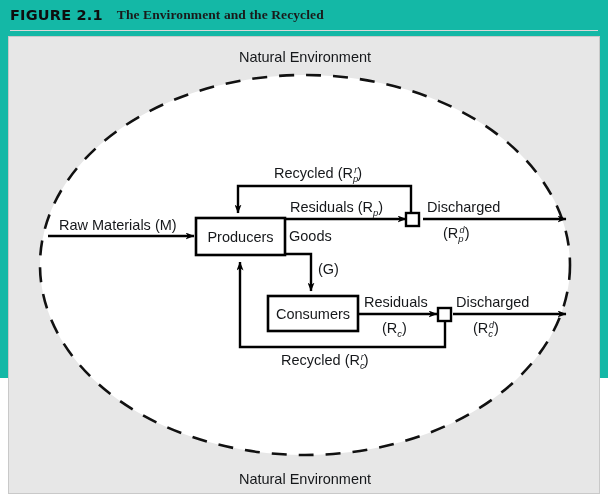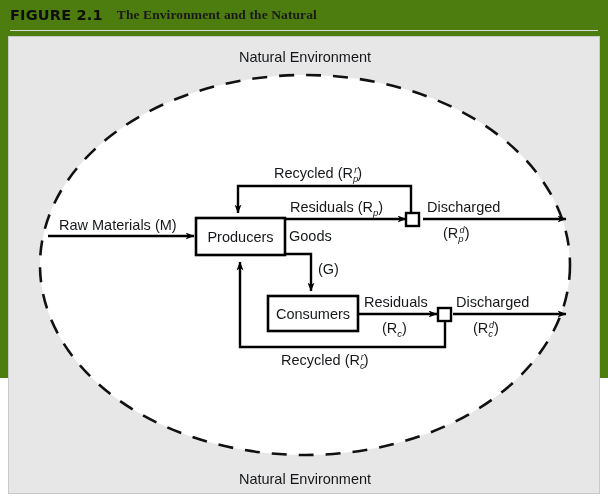--- a/index.html
+++ b/index.html
@@ -12,21 +12,21 @@
     height: 498px;
     font-family: "Liberation Sans", sans-serif;
     position: relative;
     overflow: hidden;
   }
   #figure-root {
     position: absolute;
     left: 0; top: 0;
     width: 608px;
     height: 378px;
-    background: #4d7c0f;
+    background: #14b8a6;
   }
   .title-bar {
     position: absolute;
     left: 10px;
     top: 2px;
     width: 590px;
     height: 26px;
     display: flex;
     align-items: center;
     gap: 14px;
@@ -100,21 +100,21 @@
     fill: #16181b;
   }
 </style>
 </head>
 <body>
 
 <div id="figure-root">
 
   <div class="title-bar">
     <span class="title-label">FIGURE 2.1</span>
-    <span class="title-text">The Environment and the Natural</span>
+    <span class="title-text">The Environment and the Recycled</span>
   </div>
   <div class="title-rule"></div>
 
   <div class="panel"></div>
 
   <svg class="diagram" viewBox="0 0 608 498">
     <defs>
       <marker id="arrowhead" markerWidth="9" markerHeight="7" refX="8.5" refY="3.5" orient="auto" markerUnits="userSpaceOnUse">
         <path d="M0,0 L9,3.5 L0,7 L2.6,3.5 Z" fill="#000000"></path>
       </marker>

